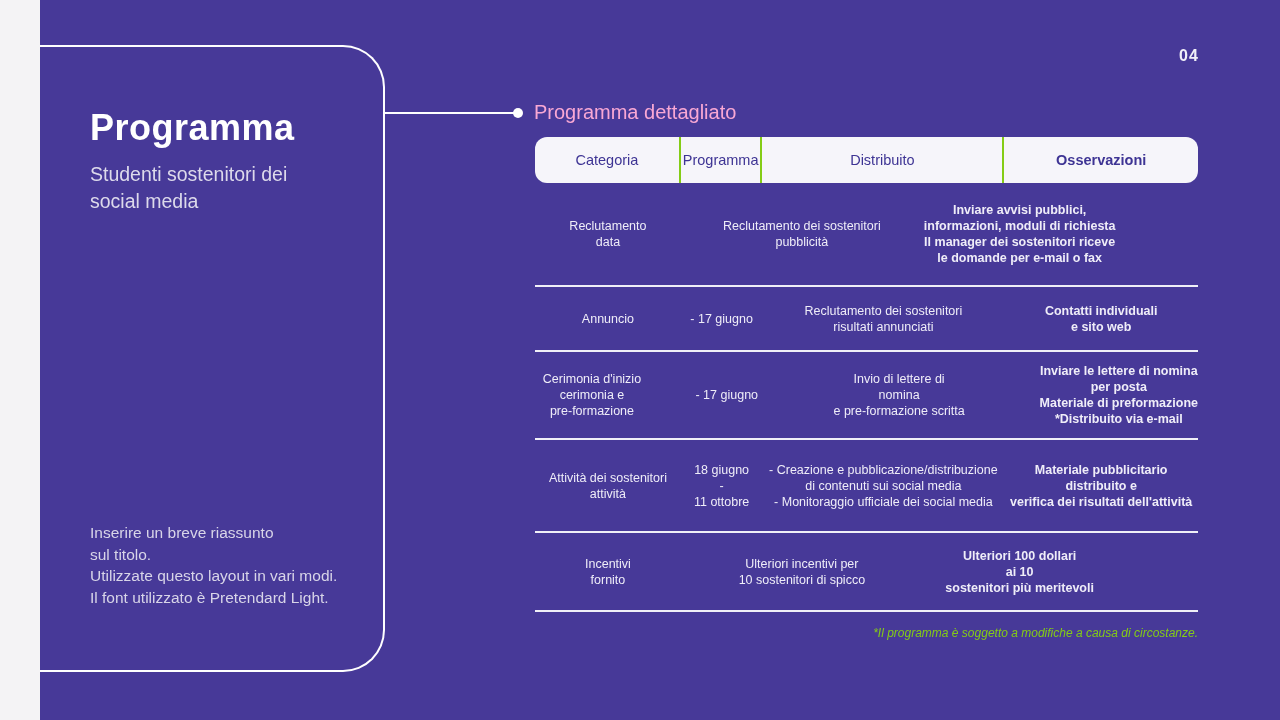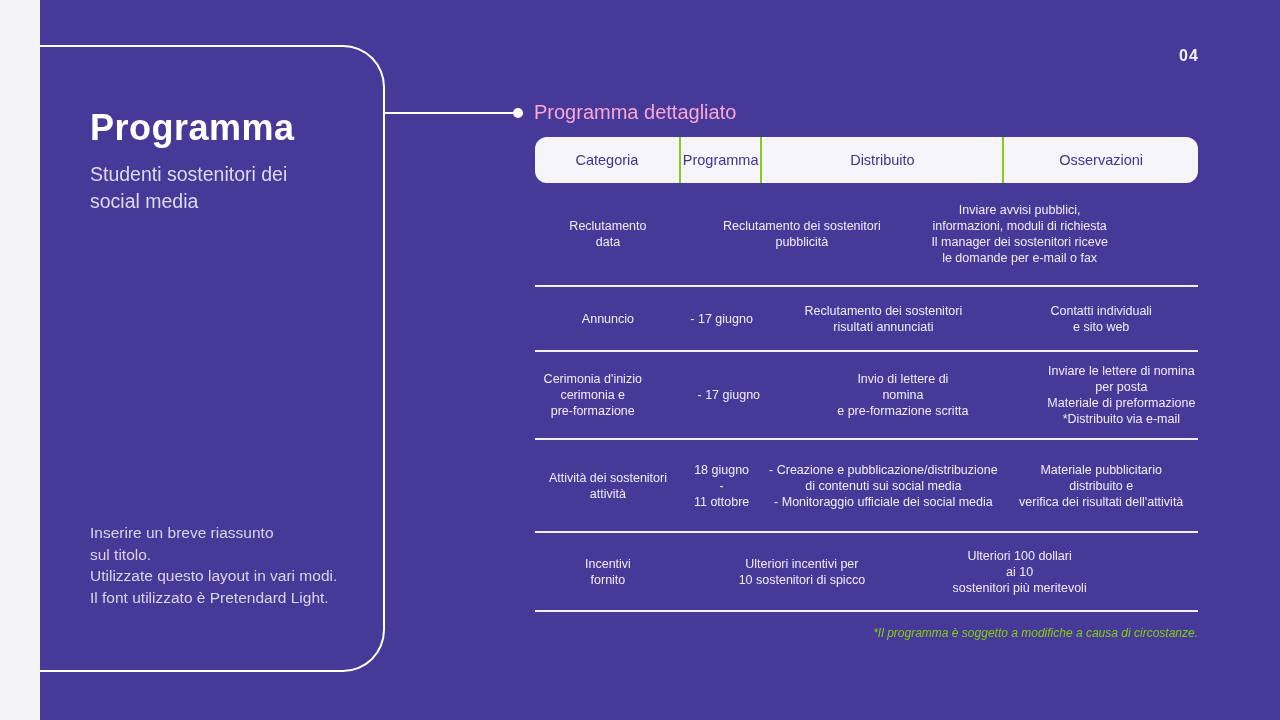--- a/index.html
+++ b/index.html
@@ -74,21 +74,21 @@
     font-size: 14.5px;
     overflow: hidden;
   }
   .th {
     display: flex; align-items: center; justify-content: center;
   }
   .th.divider { border-right: 2px solid #84cc16; }
   .col-1 { width: 22.0%; }
   .col-2 { width: 12.3%; }
   .col-3 { width: 36.5%; }
-  .col-4 { width: 29.2%; }
+  .col-4 { width: 29.2%; font-weight: bold; }
   .trow {
     display: flex; align-items: stretch;
     border-bottom: 2px solid rgba(255,255,255,0.92);
   }
   .r1 { height: 104px; }
   .r2 { height: 65px; }
   .r3 { height: 88px; gap: 46px; }
   .r4 { height: 93px; }
   .r5 { height: 79px; }
   .td {

